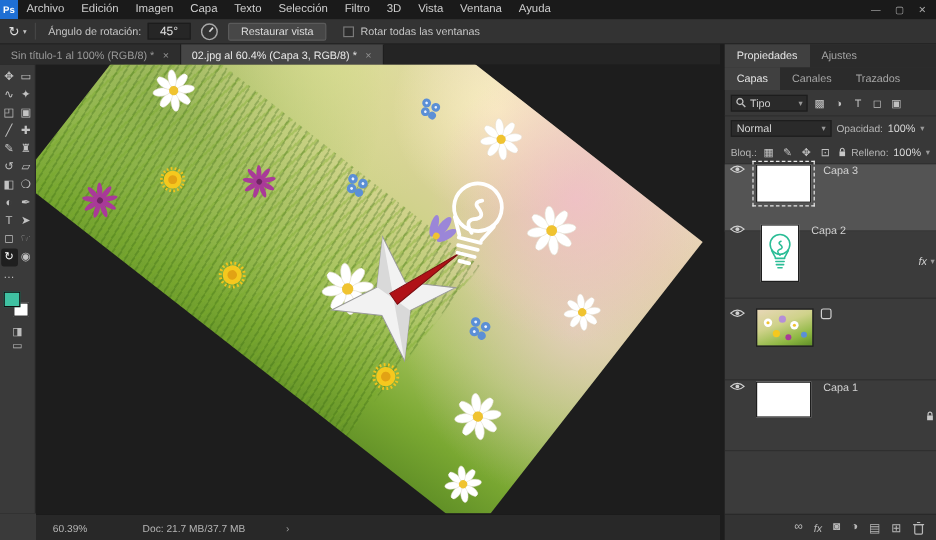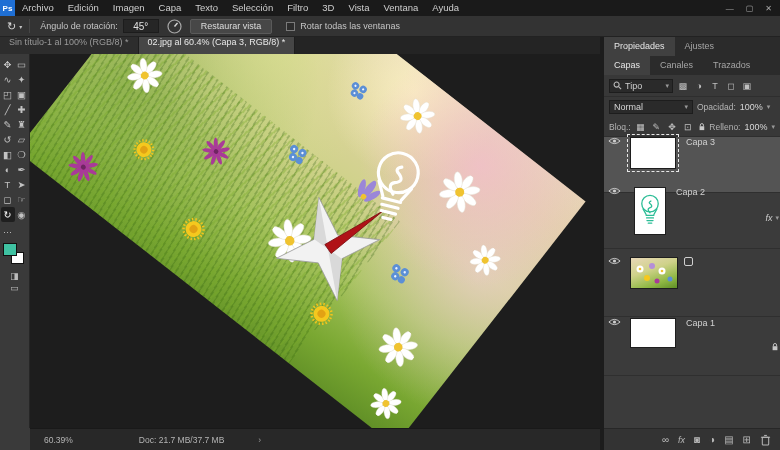--- a/index.html
+++ b/index.html
@@ -20,21 +20,21 @@
   .vsep { width:1px; height:14px; background:#454545; }
   #angle-label { margin:0 5px 0 10px; }
   #angle-input { width:36px; height:14px; background:#262626; border:1px solid #1c1c1c; color:#e0e0e0; font-size:10px; text-align:center; font-family:"Liberation Sans",sans-serif; }
   #compass-mini { margin:0 8px; }
   #restore-btn { height:15px; background:#474747; border:1px solid #5a5a5a; border-radius:2px; color:#ddd; font-size:9px; padding:0 10px; margin-right:14px; font-family:"Liberation Sans",sans-serif; }
   .checkbox { width:9px; height:9px; border:1px solid #7a7a7a; background:#2c2c2c; display:inline-block; margin-right:5px; }
   #rotate-all { display:flex; align-items:center; }
 
   
   #tabbar { left:0; top:37px; width:602px; height:17px; background:#242424; display:flex; font-size:9px; }
-  .doc-tab { display:flex; align-items:center; gap:7px; padding:0 9px; background:#2d2d2d; color:#9a9a9a; border-right:1px solid #1e1e1e;flex-direction:column; }
+  .doc-tab { display:flex; align-items:center; gap:7px; padding:0 9px; background:#2d2d2d; color:#9a9a9a; border-right:1px solid #1e1e1e; }
   .doc-tab.active { background:#464646; color:#e9e9e9; }
   .doc-tab .x { font-size:9px; color:#8f8f8f; }
 
   
   #toolbar { left:0; top:54px; width:30px; height:374px; background:#3a3a3a; border-right:1px solid #262626; }
   #toolgrid { display:grid; grid-template-columns:14px 14px; justify-content:center; padding-top:3px; }
   .tool { width:14px; height:15px; line-height:15px; text-align:center; font-size:9.5px; color:#c2c2c2; cursor:pointer; }
   .tool.selected { background:#1f1f1f; color:#ffffff; border-radius:2px; }
   #swatches { position:relative; width:26px; height:26px; margin:6px auto 0 auto; }
   #fg-swatch { position:absolute; left:1px; top:0; width:14px; height:13px; border:1px solid #111; }
@@ -56,21 +56,21 @@
     background:
       repeating-linear-gradient(82deg, rgba(40,90,10,0.28) 0 1.5px, transparent 1.5px 6px),
       repeating-linear-gradient(100deg, rgba(120,170,40,0.35) 0 2px, transparent 2px 9px);
     filter:blur(0.5px); }
   .fl { position:absolute; }
 
   
   #status-corner { left:0; top:428px; width:30px; height:22px; background:#3a3a3a; }
   #statusbar { left:30px; top:428px; width:572px; height:22px; background:#282828; border-top:1px solid #191919; display:flex; align-items:center; font-size:8.5px; color:#b5b5b5; }
   #status-zoom { margin-left:14px; }
-  #status-doc { margin-left:66px; }
+  #status-doc { margin-left:46px; }
   #status-chevron { margin-left:34px; color:#9a9a9a; }
 
   
   #panel-divider { left:600px; top:37px; width:4px; height:413px; background:#1c1c1c; }
   #rightpanel { left:604px; top:37px; width:176px; height:413px; background:#383838; font-size:9px; }
   .ptabs { display:flex; height:19px; background:#2b2b2b; align-items:stretch; }
   .ptab { padding:0 10px; line-height:19px; color:#a5a5a5; }
   .ptab.active { background:#404040; color:#e5e5e5; }
   #filter-row { display:flex; align-items:center; height:22px; padding:0 5px; gap:4px; border-bottom:1px solid #2e2e2e; }
   #search-box { display:flex; align-items:center; width:64px; height:14px; background:#2a2a2a; border:1px solid #1d1d1d; padding:0 3px; gap:3px; color:#cfcfcf; }

